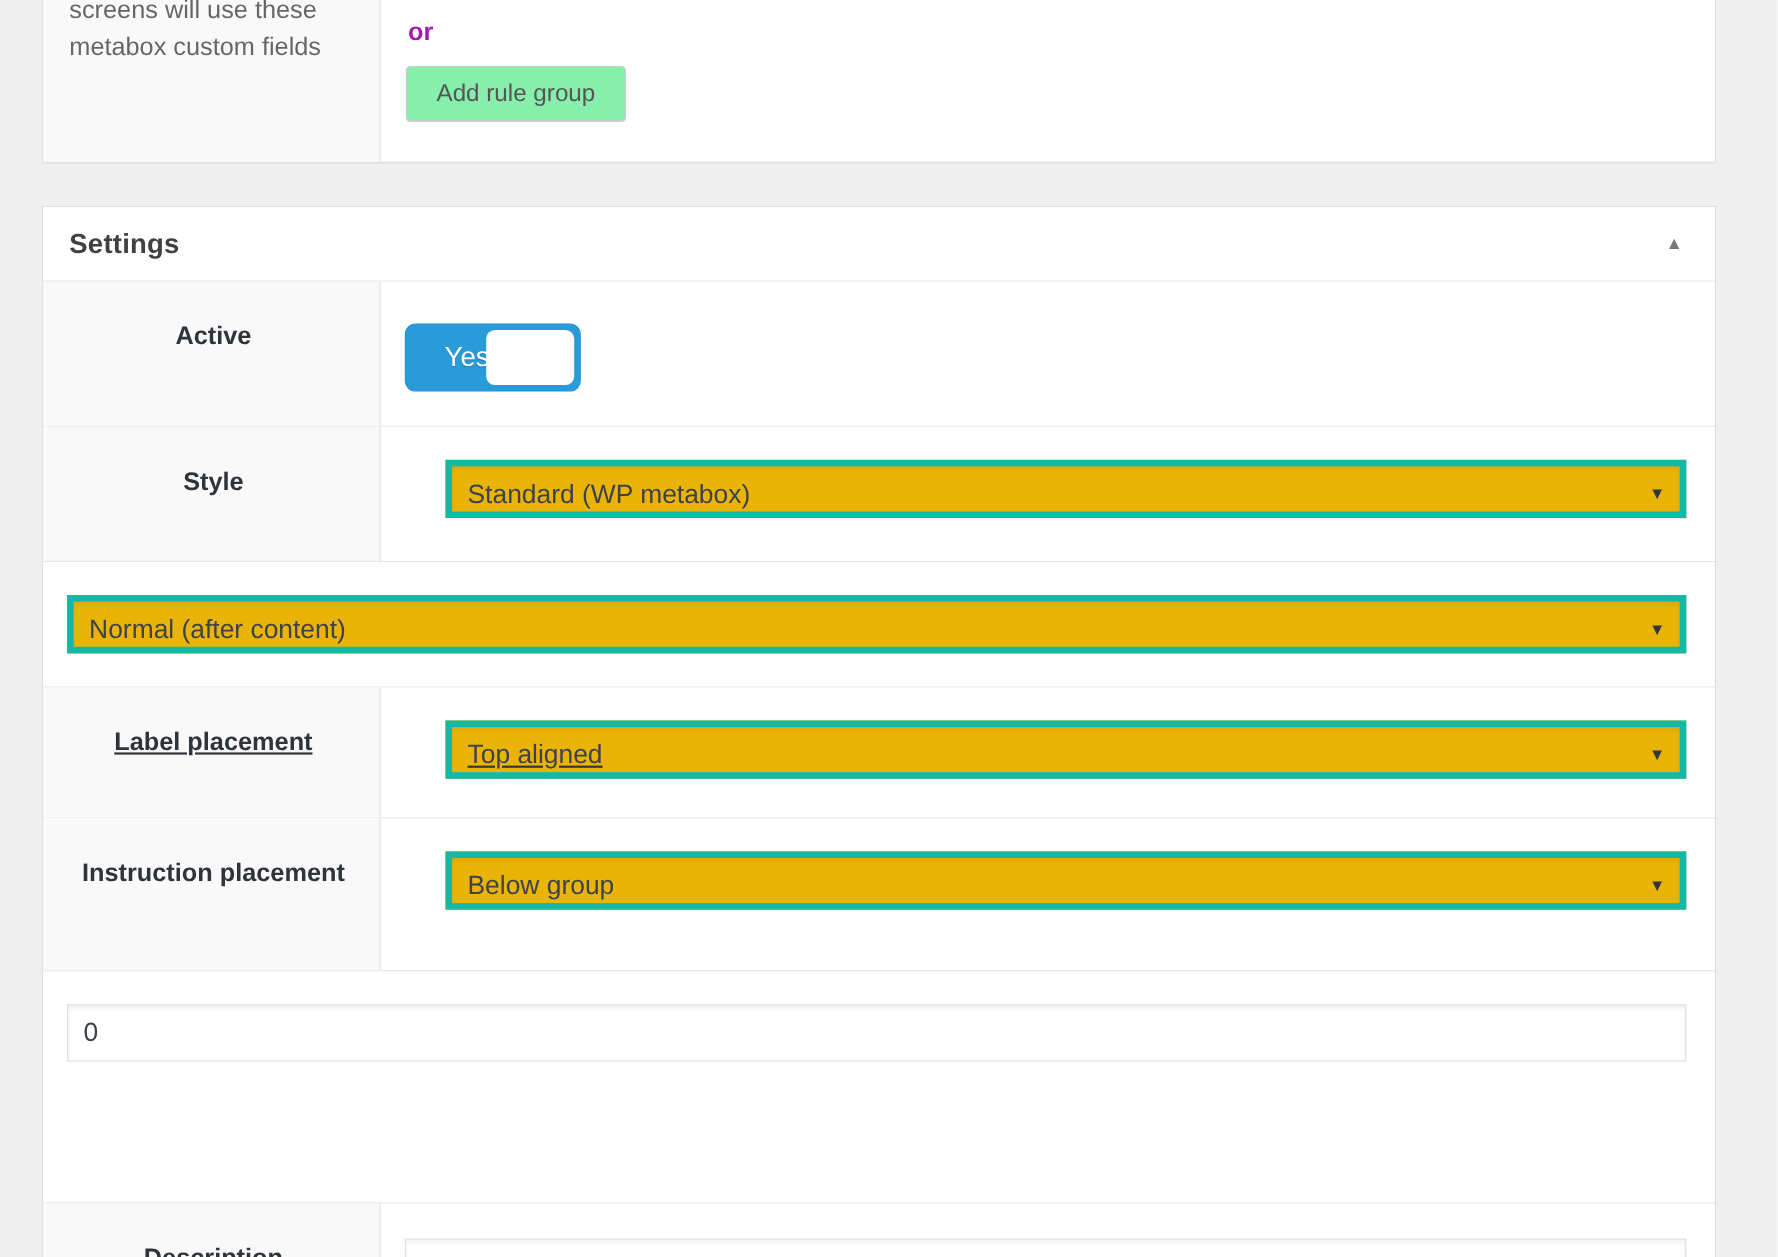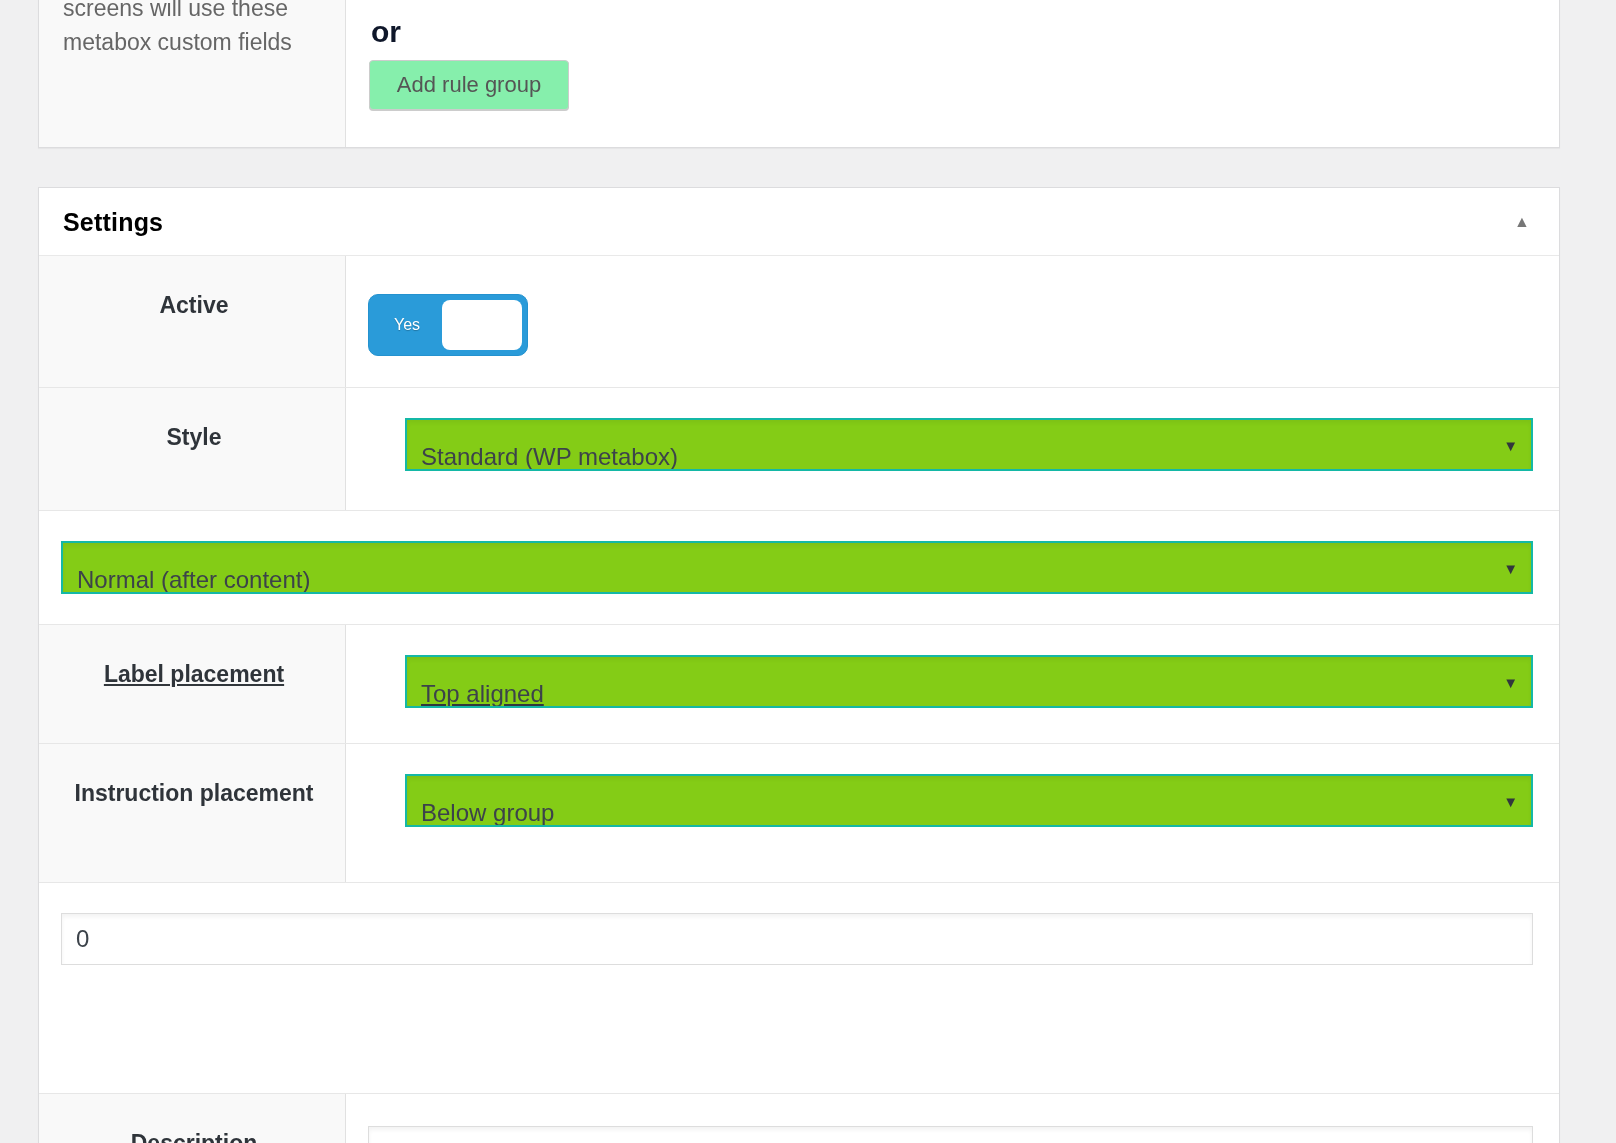--- a/index.html
+++ b/index.html
@@ -21,42 +21,42 @@
   .label-col{
     position:absolute; left:0; top:0; bottom:0; width:307px;
     background:#f9f9f9; border-right:1px solid #e1e1e1;
   }
   .loc-note{
     position:absolute; left:24px; top:72px; width:262px;
     font-size:23px; line-height:34px; color:#666;
   }
   .loc-or{
     position:absolute; left:332px; top:96px;
-    font-size:30px; font-weight:700; color:#0f172a;
+    font-size:23px; font-weight:700; color:#a21caf;
   }
   .btn-secondary{
     position:absolute; left:330px; top:141px;
     width:200px; height:50px;
     background:#86efac;
     border:1px solid #ccc; border-radius:4px;
     box-shadow:0 1px 0 #ccc;
     font-size:22px; color:#555;
     font-family:"Liberation Sans", sans-serif;
     text-align:center; line-height:48px;
     cursor:pointer;
   }
   
   .settings-panel{ top:187px; height:1320px; }
   .panel-header{
     position:relative; height:68px;
     border-bottom:1px solid #e9e9e9;
   }
   .panel-title{
     position:absolute; left:24px; top:0; line-height:68px;
-    font-size:25px; font-weight:600; color:#000000;
+    font-size:25px; font-weight:600; color:#404040;
     letter-spacing:.2px;
   }
   .collapse-btn{
     position:absolute; right:22px; top:0; height:68px; width:30px;
     background:none; border:none; cursor:pointer;
     font-size:16px; color:#777; line-height:68px; text-align:center;
   }
   .row{ display:flex; border-bottom:1px solid #e7e7e7; }
   .cell-label{
     width:307px; flex:0 0 307px;
@@ -82,34 +82,34 @@
   .row-desc     { min-height:400px; border-bottom:none; }
 
   
   .switch{
     position:relative; width:160px; height:62px; margin-top:8px;
     background:#2a9bd9; border:1px solid #2492cf; border-radius:10px;
     cursor:pointer;
   }
   .switch .on-text{
     position:absolute; left:0; top:0; bottom:0; width:76px;
-    color:#fff; font-size:16px; line-height:60px; text-align:center;
+    color:#fff; font-size:25px; line-height:60px; text-align:right;
     text-shadow:0 1px 1px rgba(0,0,0,.25);
   }
   .switch .knob{
     position:absolute; right:5px; top:5px; width:80px; height:50px;
     background:#fff; border-radius:8px;
   }
   
   .select{
     position:relative; height:53px; width:100%;
-    background:#84cc16; border:2px solid #14b8a6;
+    background:#eab308; border:6px solid #14b8a6;
     box-shadow:inset 0 3px 4px rgba(0,0,0,.05);
     font-size:24px; color:#3c434a; line-height:51px;
-    padding:11px 44px 0 14px; cursor:pointer;
+    padding:0 44px 0 14px; cursor:pointer;
     white-space:nowrap; overflow:hidden;
   }
   .select .arrow{
     position:absolute; right:13px; top:0; line-height:51px;
     font-size:15px; color:#32373c;
   }
   
   .text-input{
     width:100%; height:52px;
     background:#fff; border:1px solid #ddd;

